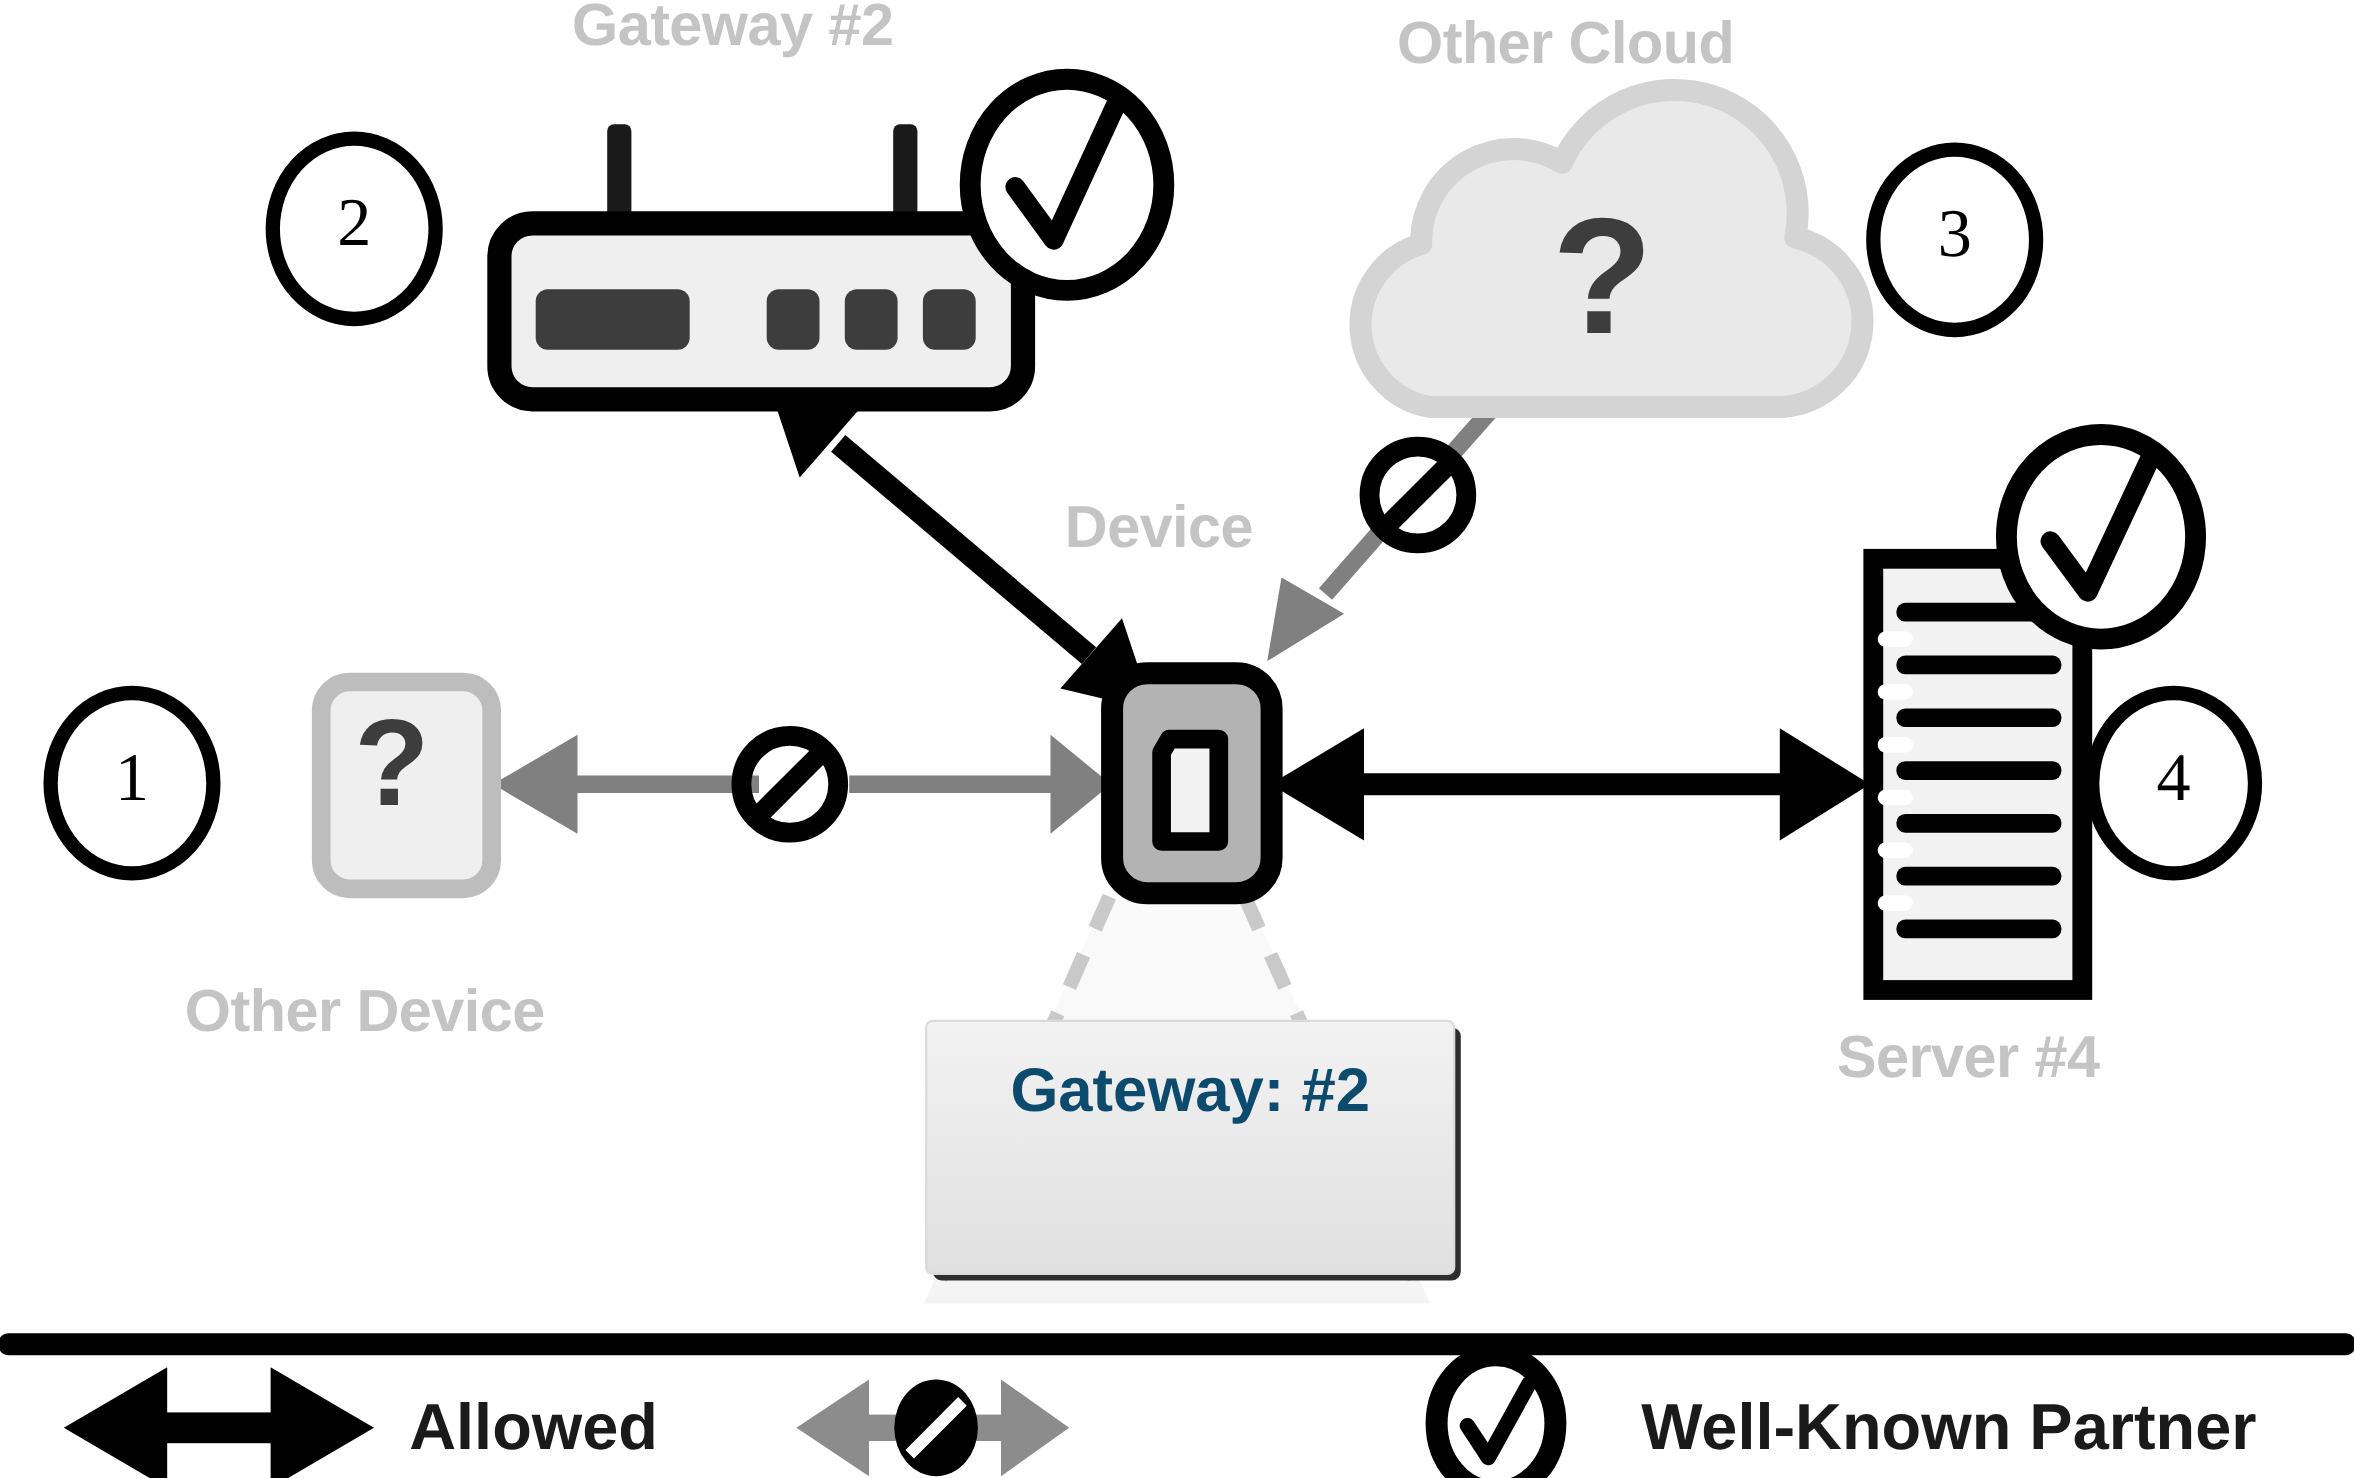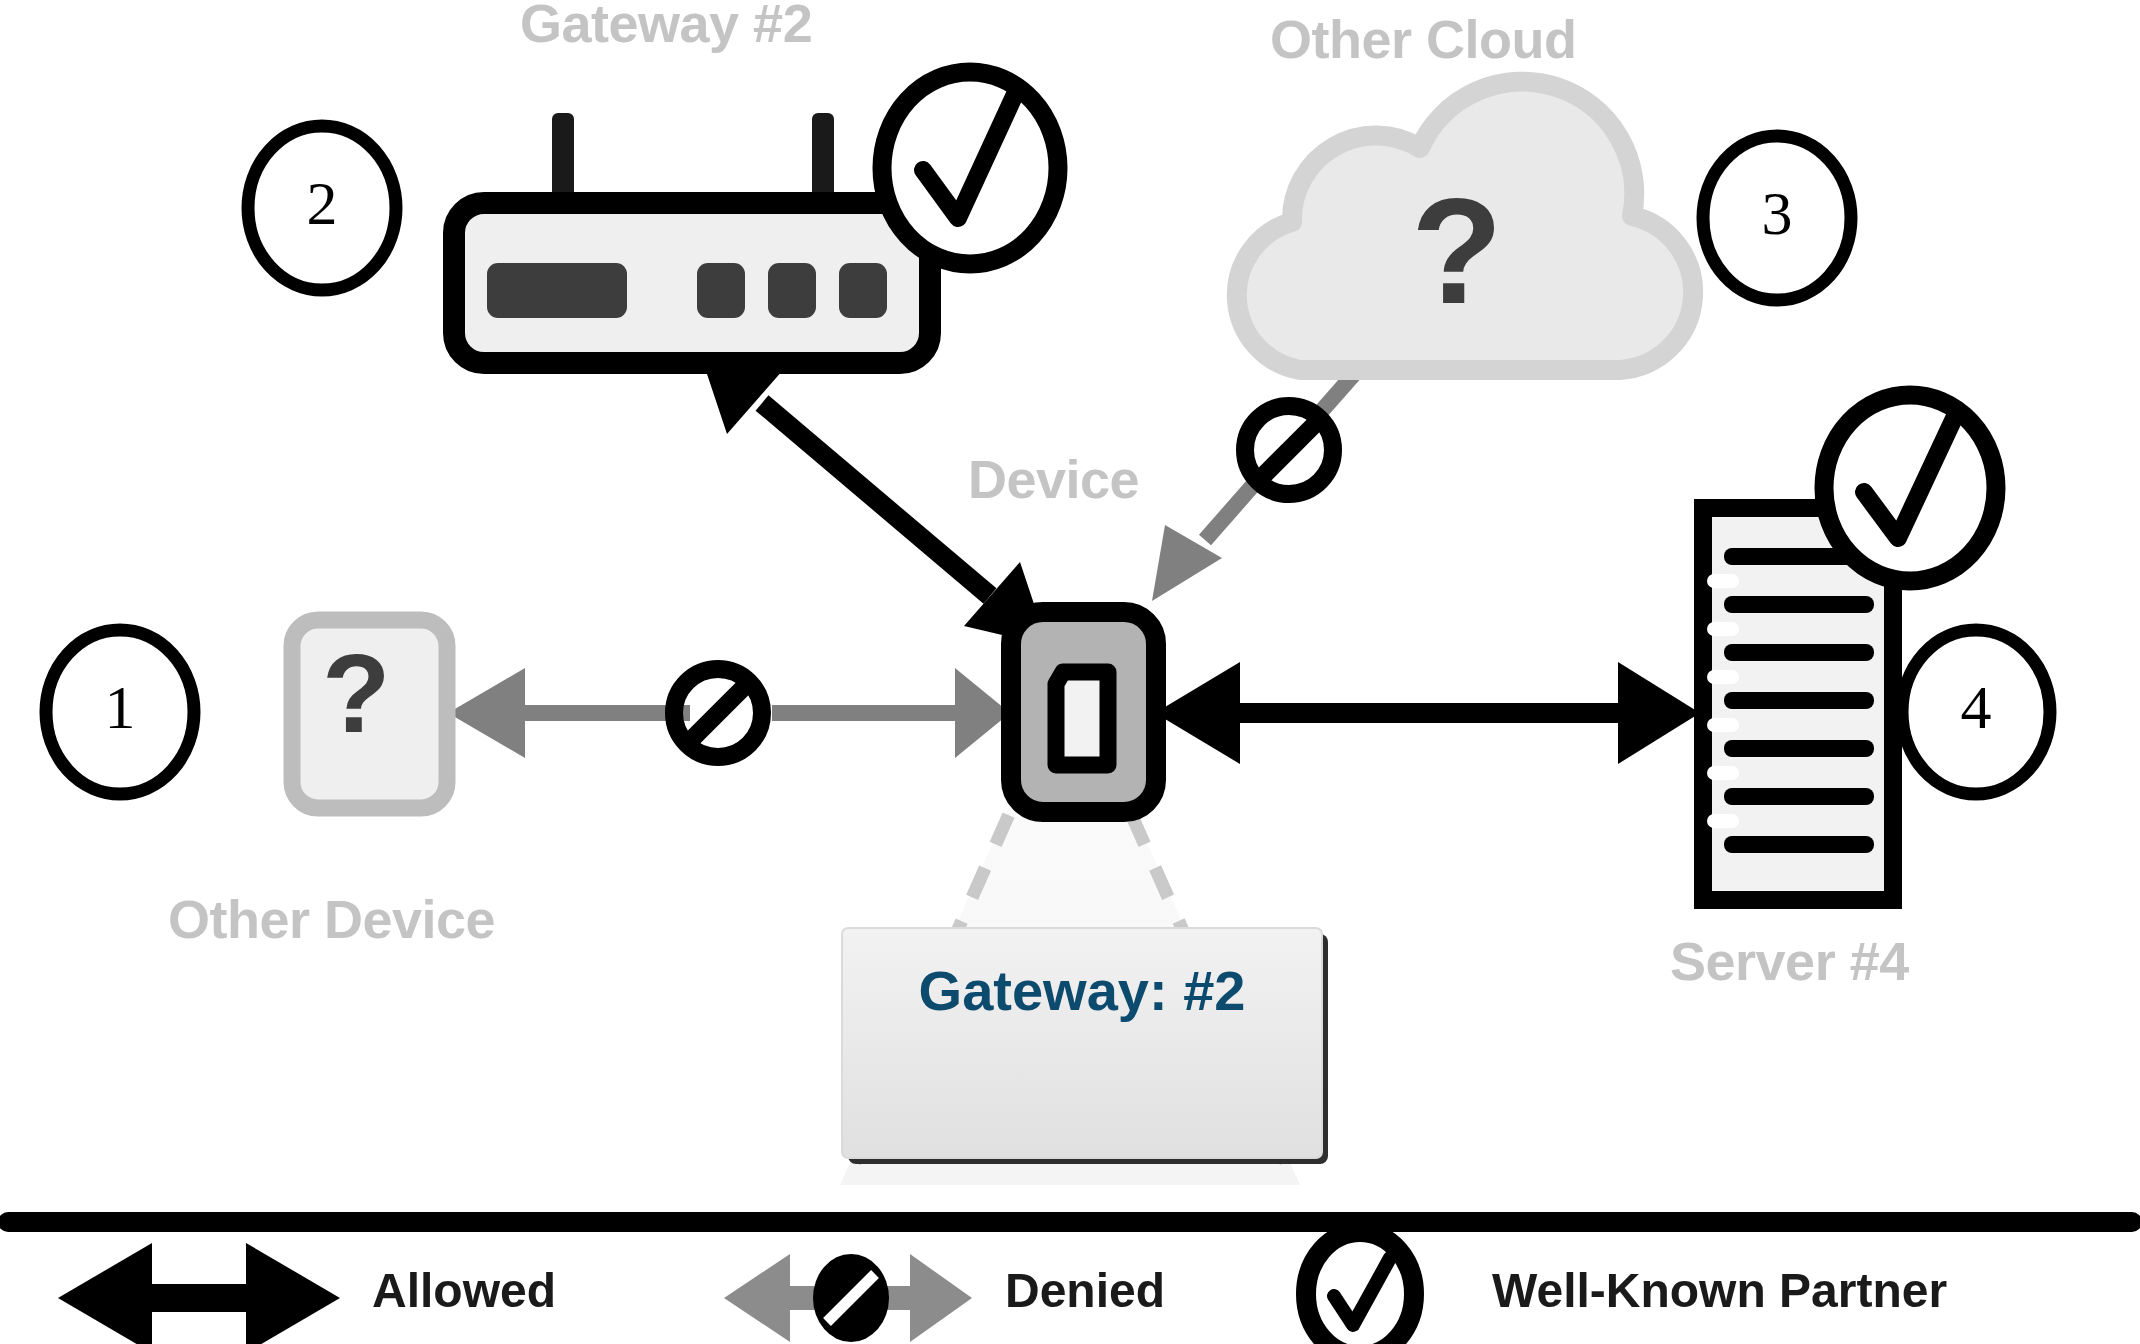--- a/index.html
+++ b/index.html
@@ -39,21 +39,21 @@
     font-weight: bold;
     font-size: 56px;
     white-space: nowrap;
     text-align: center;
     font-family: "Liberation Sans", sans-serif;
   }
   .legend-text {
     position: absolute;
     color: #1a1a1a;
     font-weight: bold;
-    font-size: 48px;
+    font-size: 59px;
     white-space: nowrap;
     font-family: "Liberation Sans", sans-serif;
   }
   .step-num {
     position: absolute;
     color: #000000;
     font-weight: normal;
     font-size: 62px;
     white-space: nowrap;
     text-align: center;
@@ -243,16 +243,15 @@
   <div class="node-label" style="left:1411px; top:176px; font-size:150px; color:#3d3d3d; line-height:1;">?</div>
 
   <div class="step-num" style="left:85px; top:672px; width:70px;">1</div>
   <div class="step-num" style="left:287px; top:168px; width:70px;">2</div>
   <div class="step-num" style="left:1742px; top:178px; width:70px;">3</div>
   <div class="step-num" style="left:1941px; top:672px; width:70px;">4</div>
 
   <div class="callout-text" style="left:842px; top:958px; width:480px;">Gateway: #2</div>
 
   <div class="legend-text" style="left:372px; top:1263px;">Allowed</div>
-  <div class="legend-text" style="left:1005px; top:1263px;">Denied</div>
   <div class="legend-text" style="left:1452px; top:1263px;margin-left:40px;">Well-Known Partner</div>
 
 </div>
 
 </body></html>

